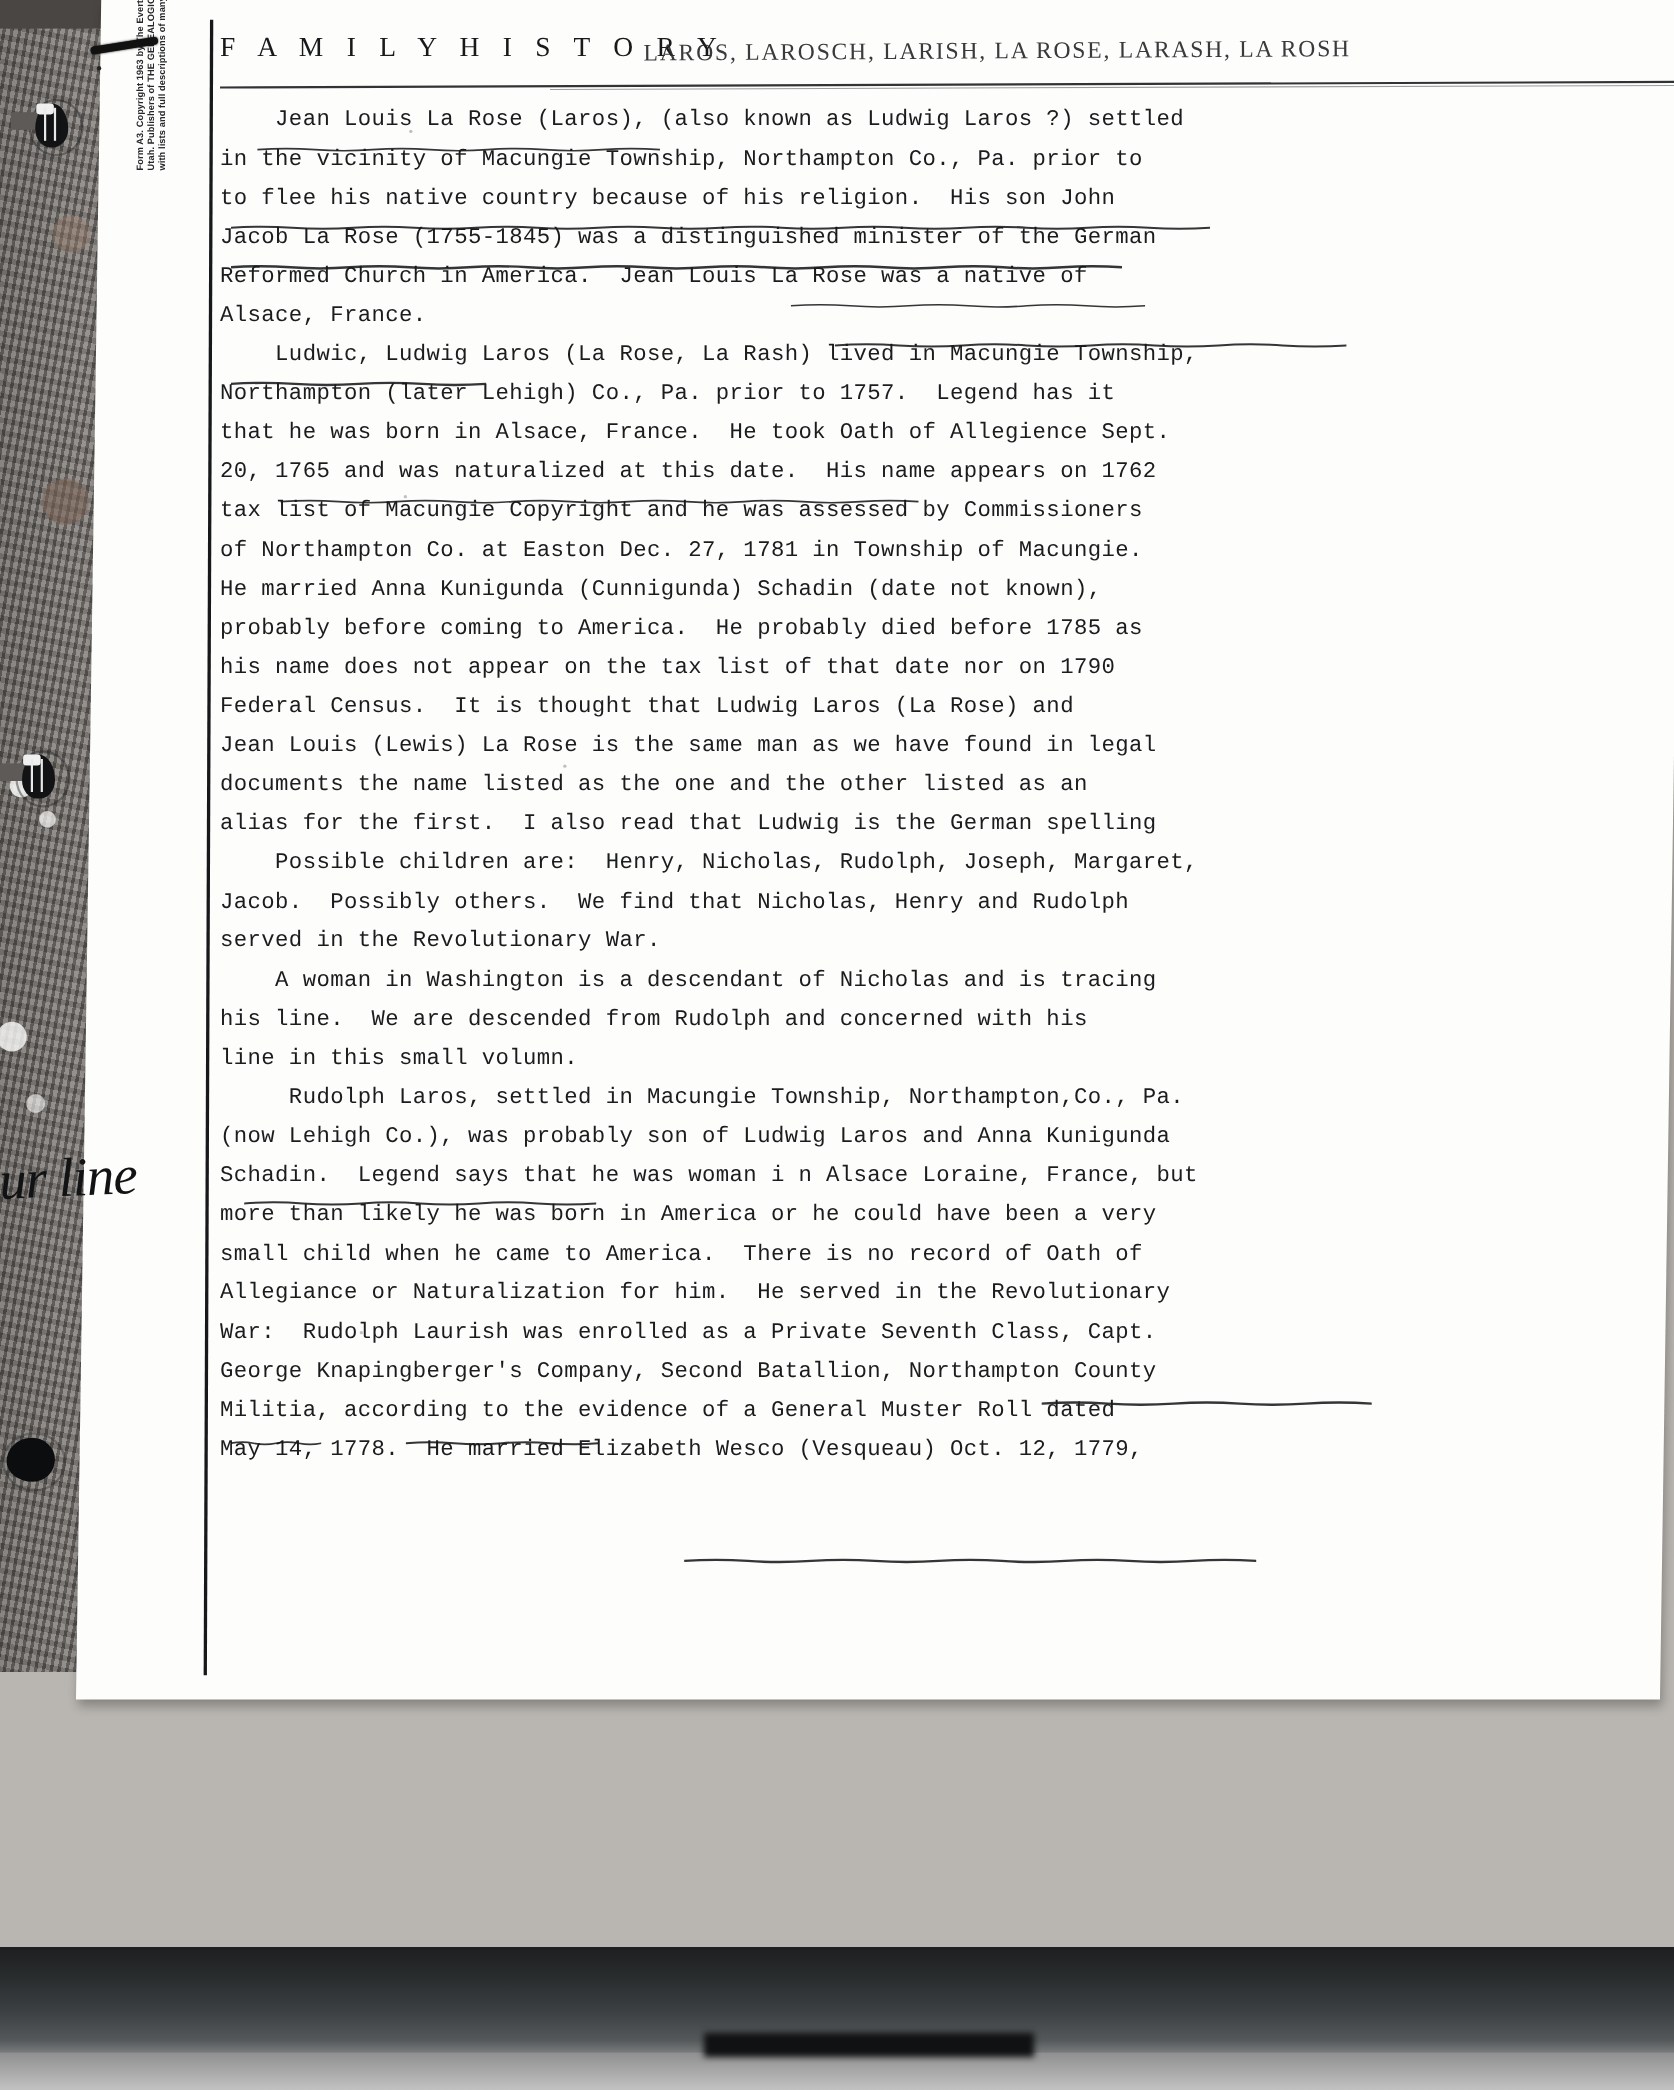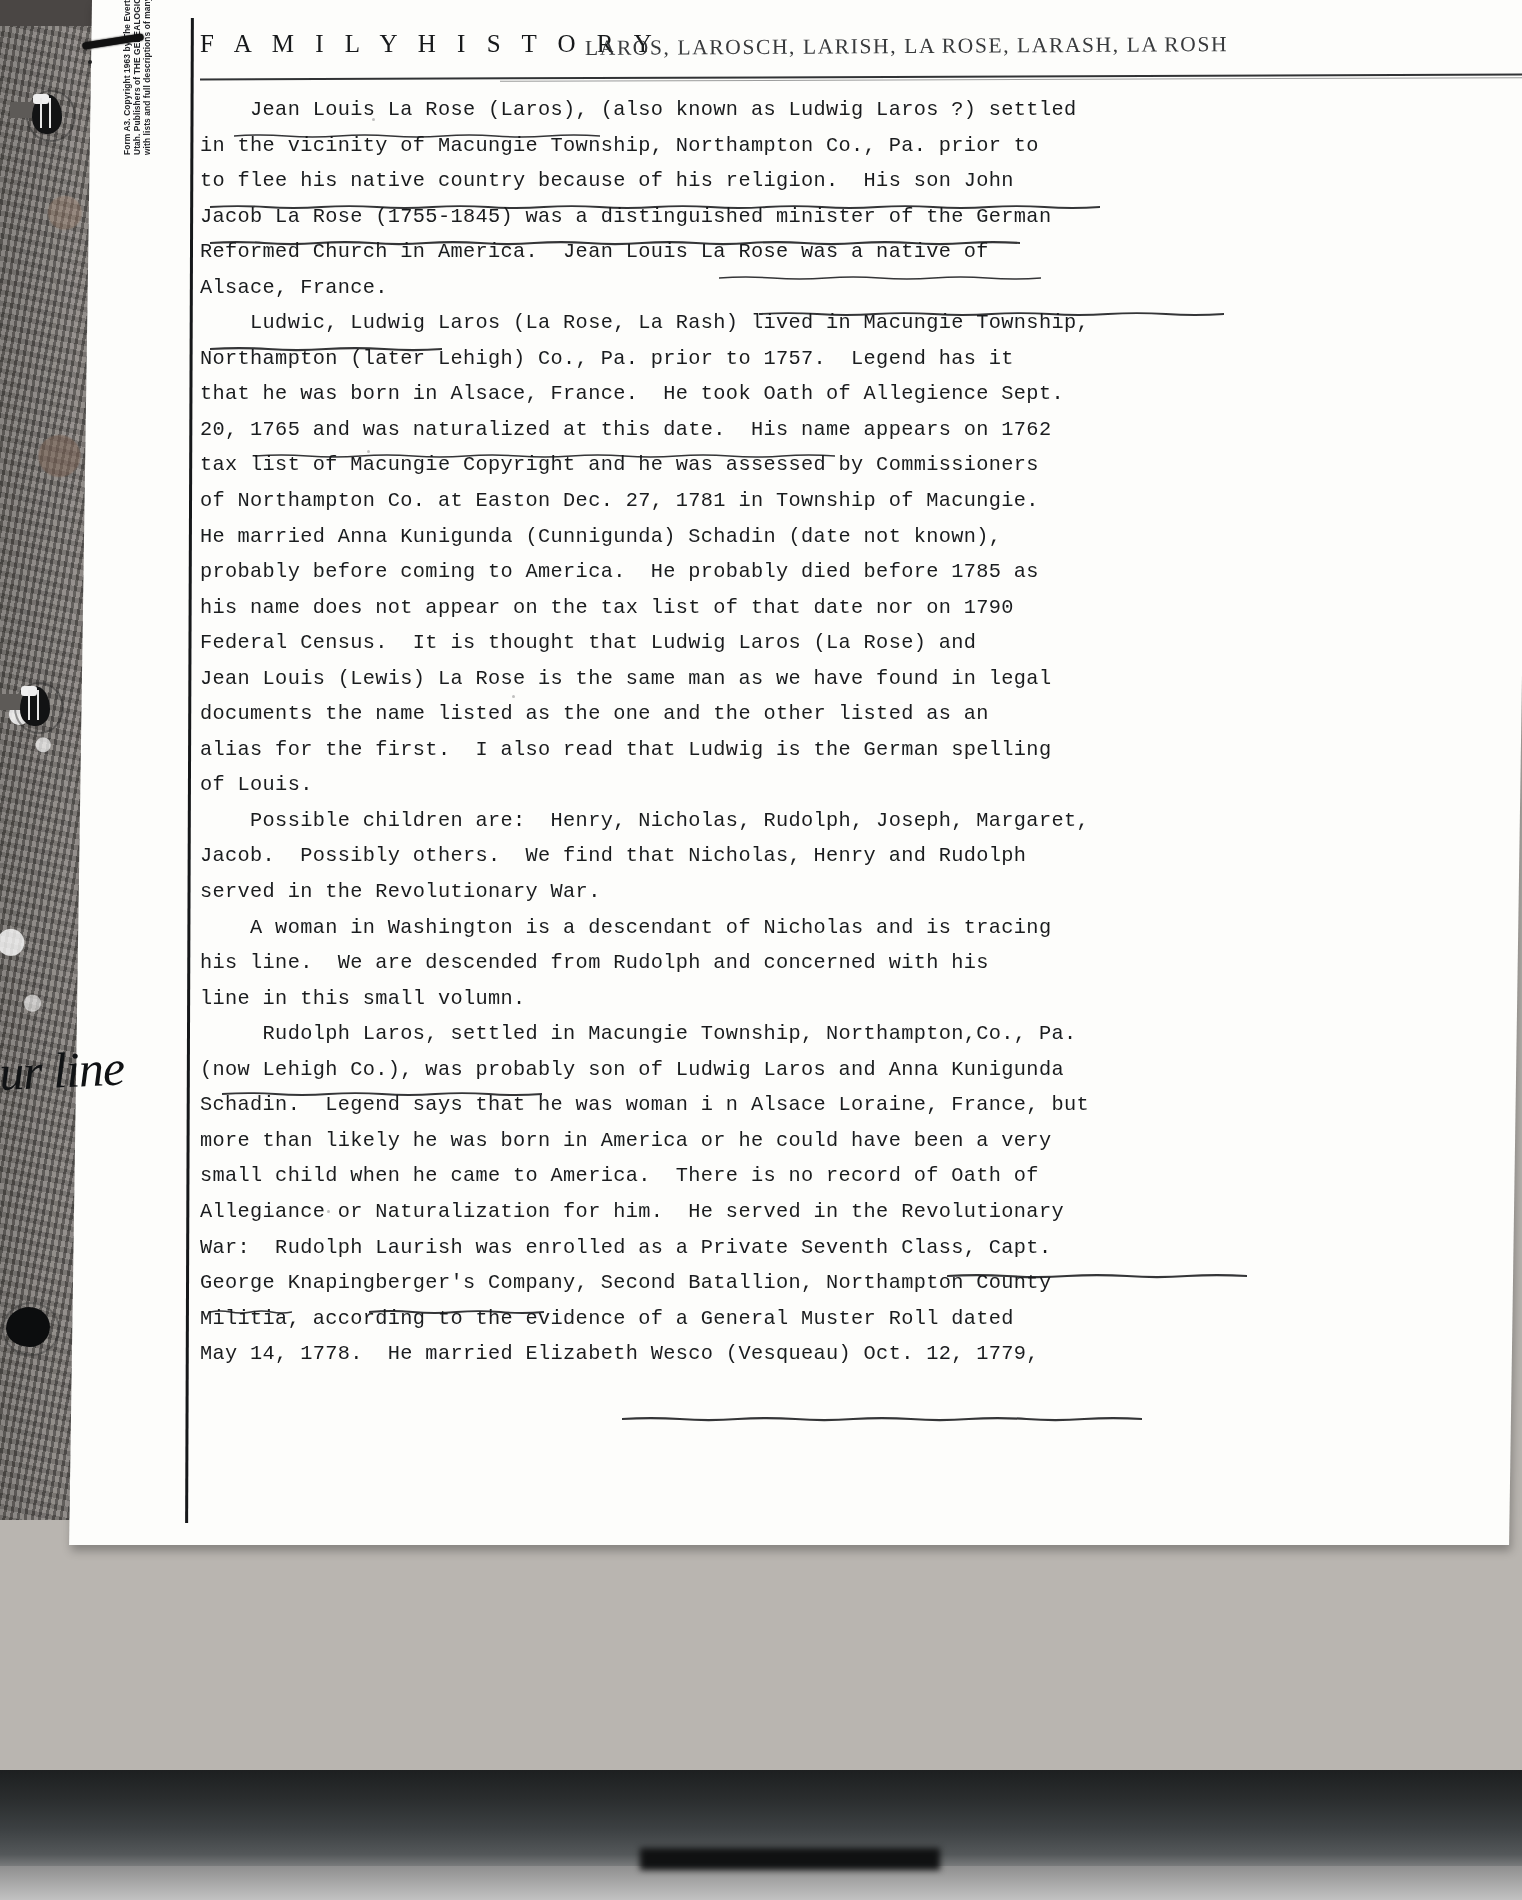--- a/index.html
+++ b/index.html
@@ -134,21 +134,20 @@
           <div class="ln">20, 1765 and was naturalized at this date.  His name appears on 1762</div>
           <div class="ln">tax list of Macungie Copyright and he was assessed by Commissioners</div>
           <div class="ln">of Northampton Co. at Easton Dec. 27, 1781 in Township of Macungie.</div>
           <div class="ln">He married Anna Kunigunda (Cunnigunda) Schadin (date not known),</div>
           <div class="ln">probably before coming to America.  He probably died before 1785 as</div>
           <div class="ln">his name does not appear on the tax list of that date nor on 1790</div>
           <div class="ln">Federal Census.  It is thought that Ludwig Laros (La Rose) and</div>
           <div class="ln">Jean Louis (Lewis) La Rose is the same man as we have found in legal</div>
           <div class="ln">documents the name listed as the one and the other listed as an</div>
           <div class="ln">alias for the first.  I also read that Ludwig is the German spelling</div>
-          <div class="ln">of Louis.</div>
           <div class="ln">    Possible children are:  Henry, Nicholas, Rudolph, Joseph, Margaret,</div>
           <div class="ln">Jacob.  Possibly others.  We find that Nicholas, Henry and Rudolph</div>
           <div class="ln">served in the Revolutionary War.</div>
           <div class="ln">    A woman in Washington is a descendant of Nicholas and is tracing</div>
           <div class="ln">his line.  We are descended from Rudolph and concerned with his</div>
           <div class="ln">line in this small volumn.</div>
           <div class="ln">     Rudolph Laros, settled in Macungie Township, Northampton,Co., Pa.</div>
           <div class="ln">(now Lehigh Co.), was probably son of Ludwig Laros and Anna Kunigunda</div>
           <div class="ln">Schadin.  Legend says that he was woman i n Alsace Loraine, France, but</div>
           <div class="ln">more than likely he was born in America or he could have been a very</div>

